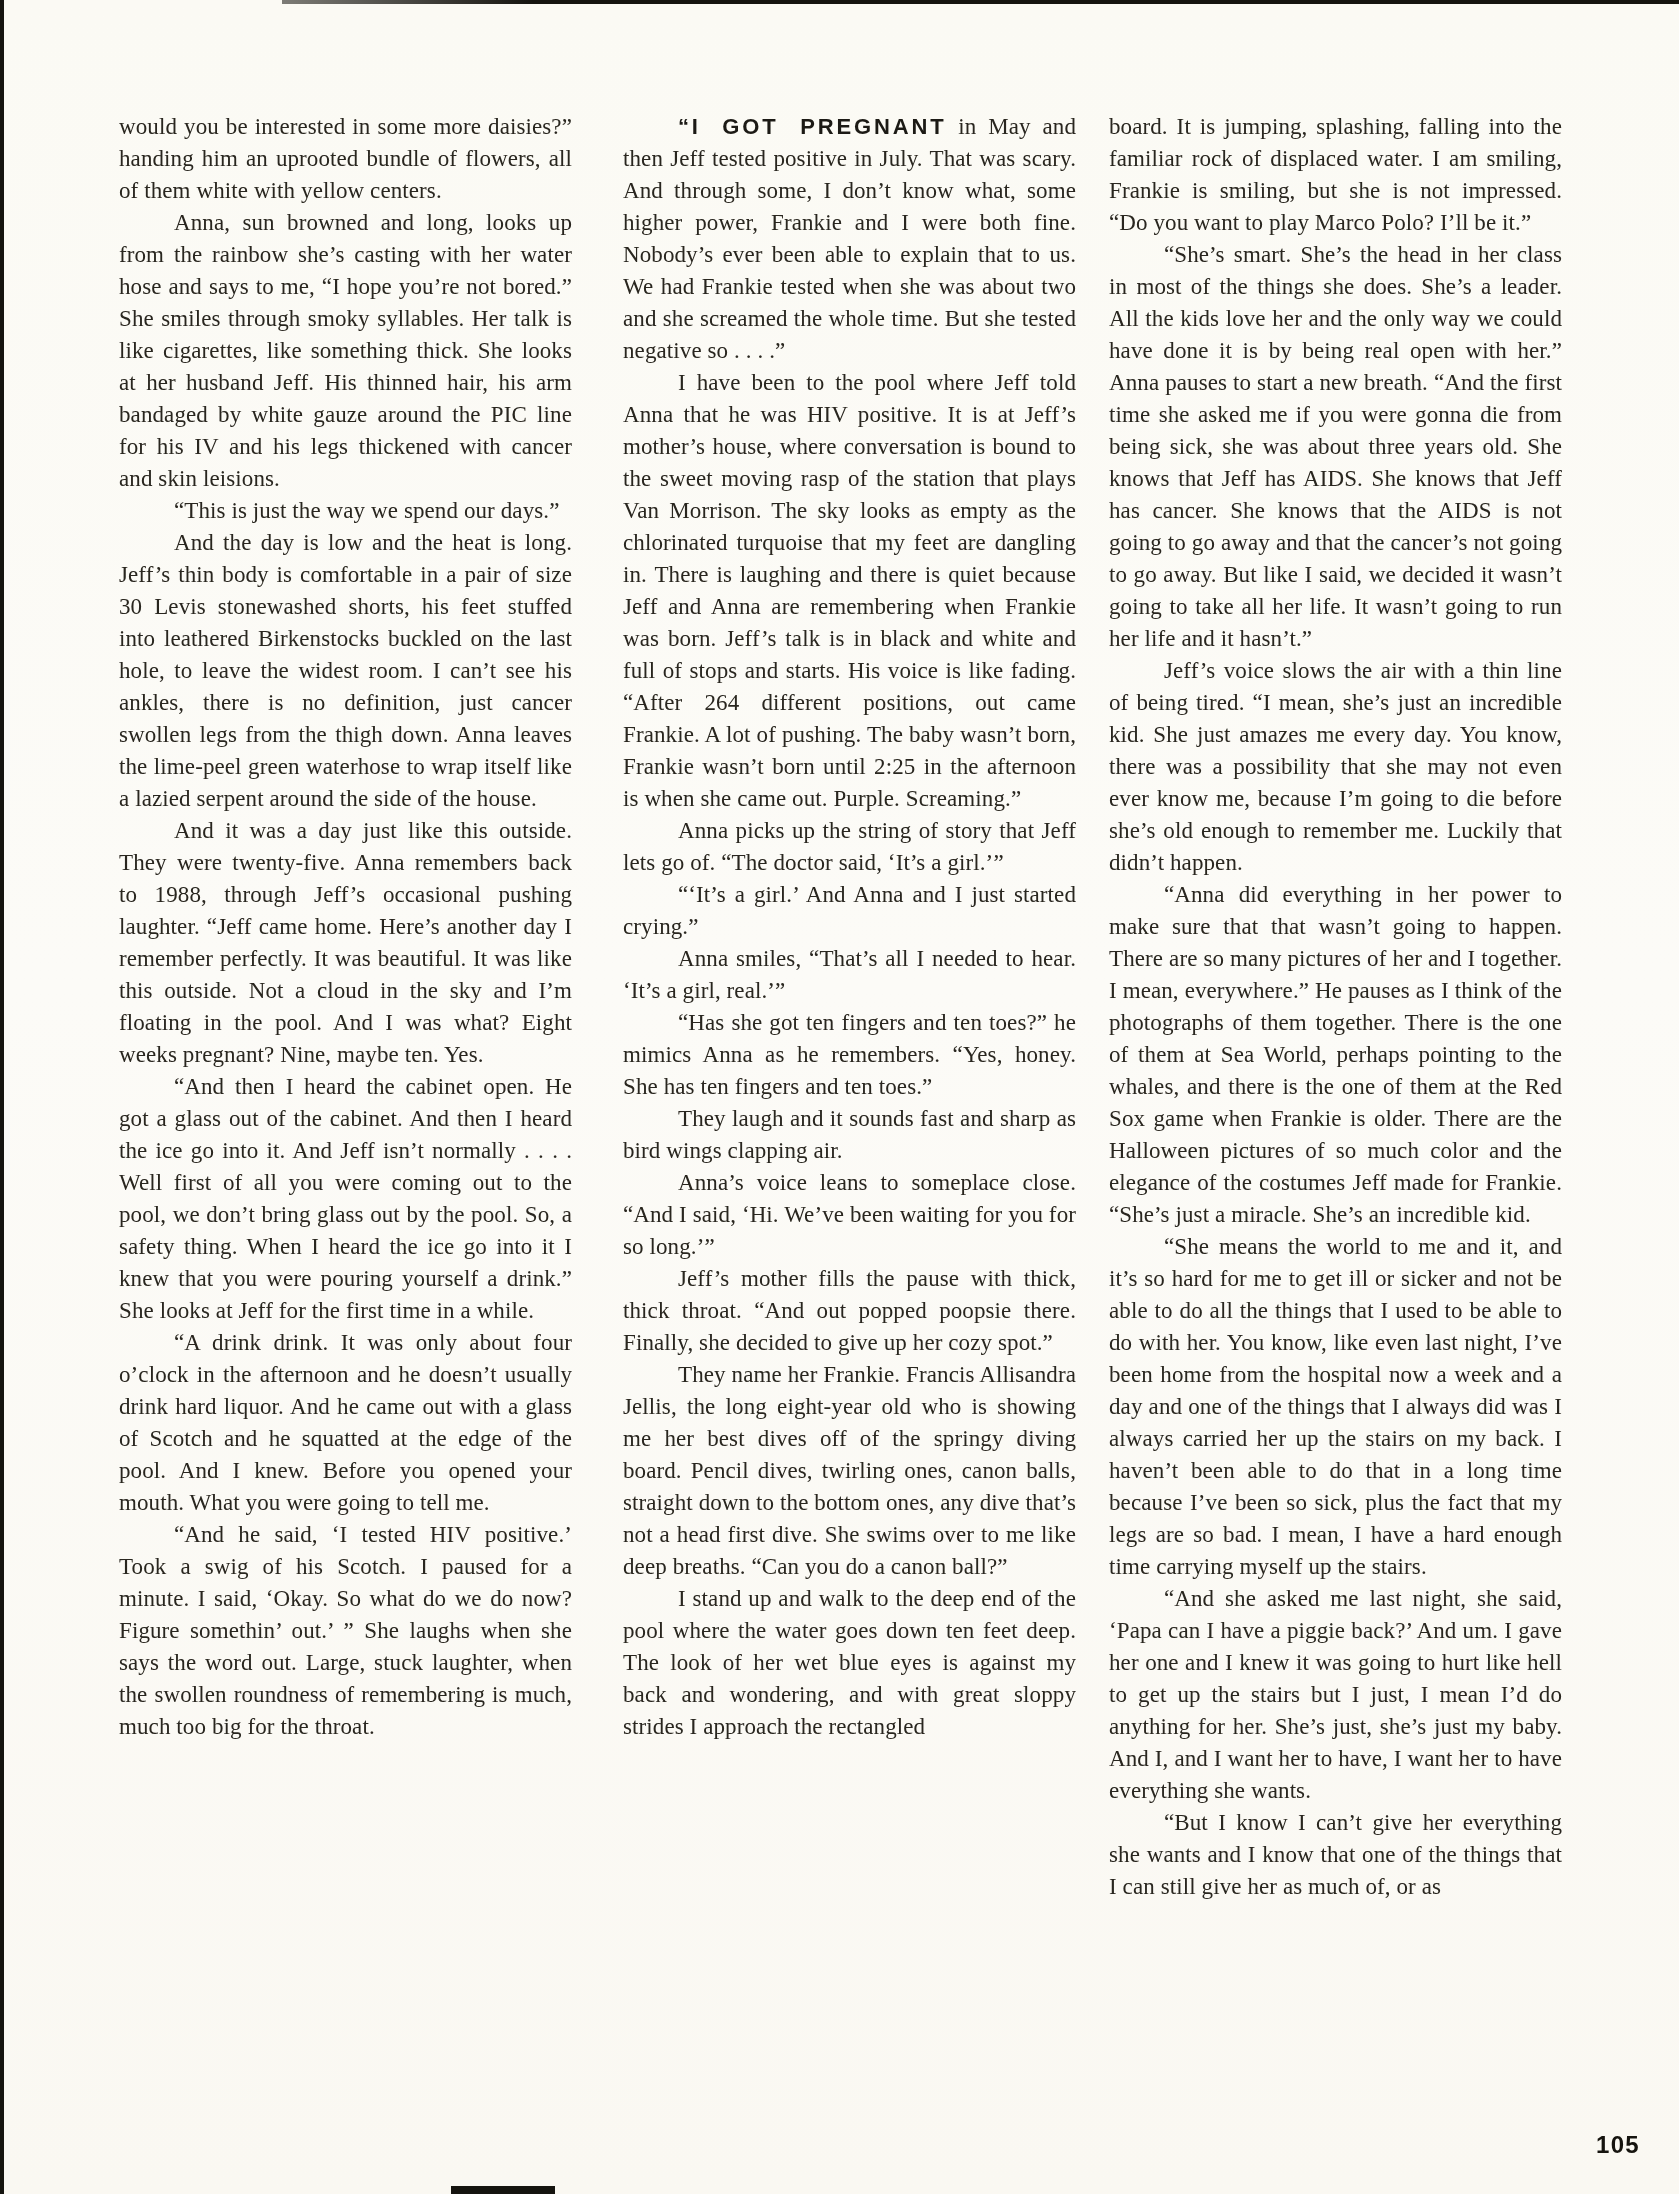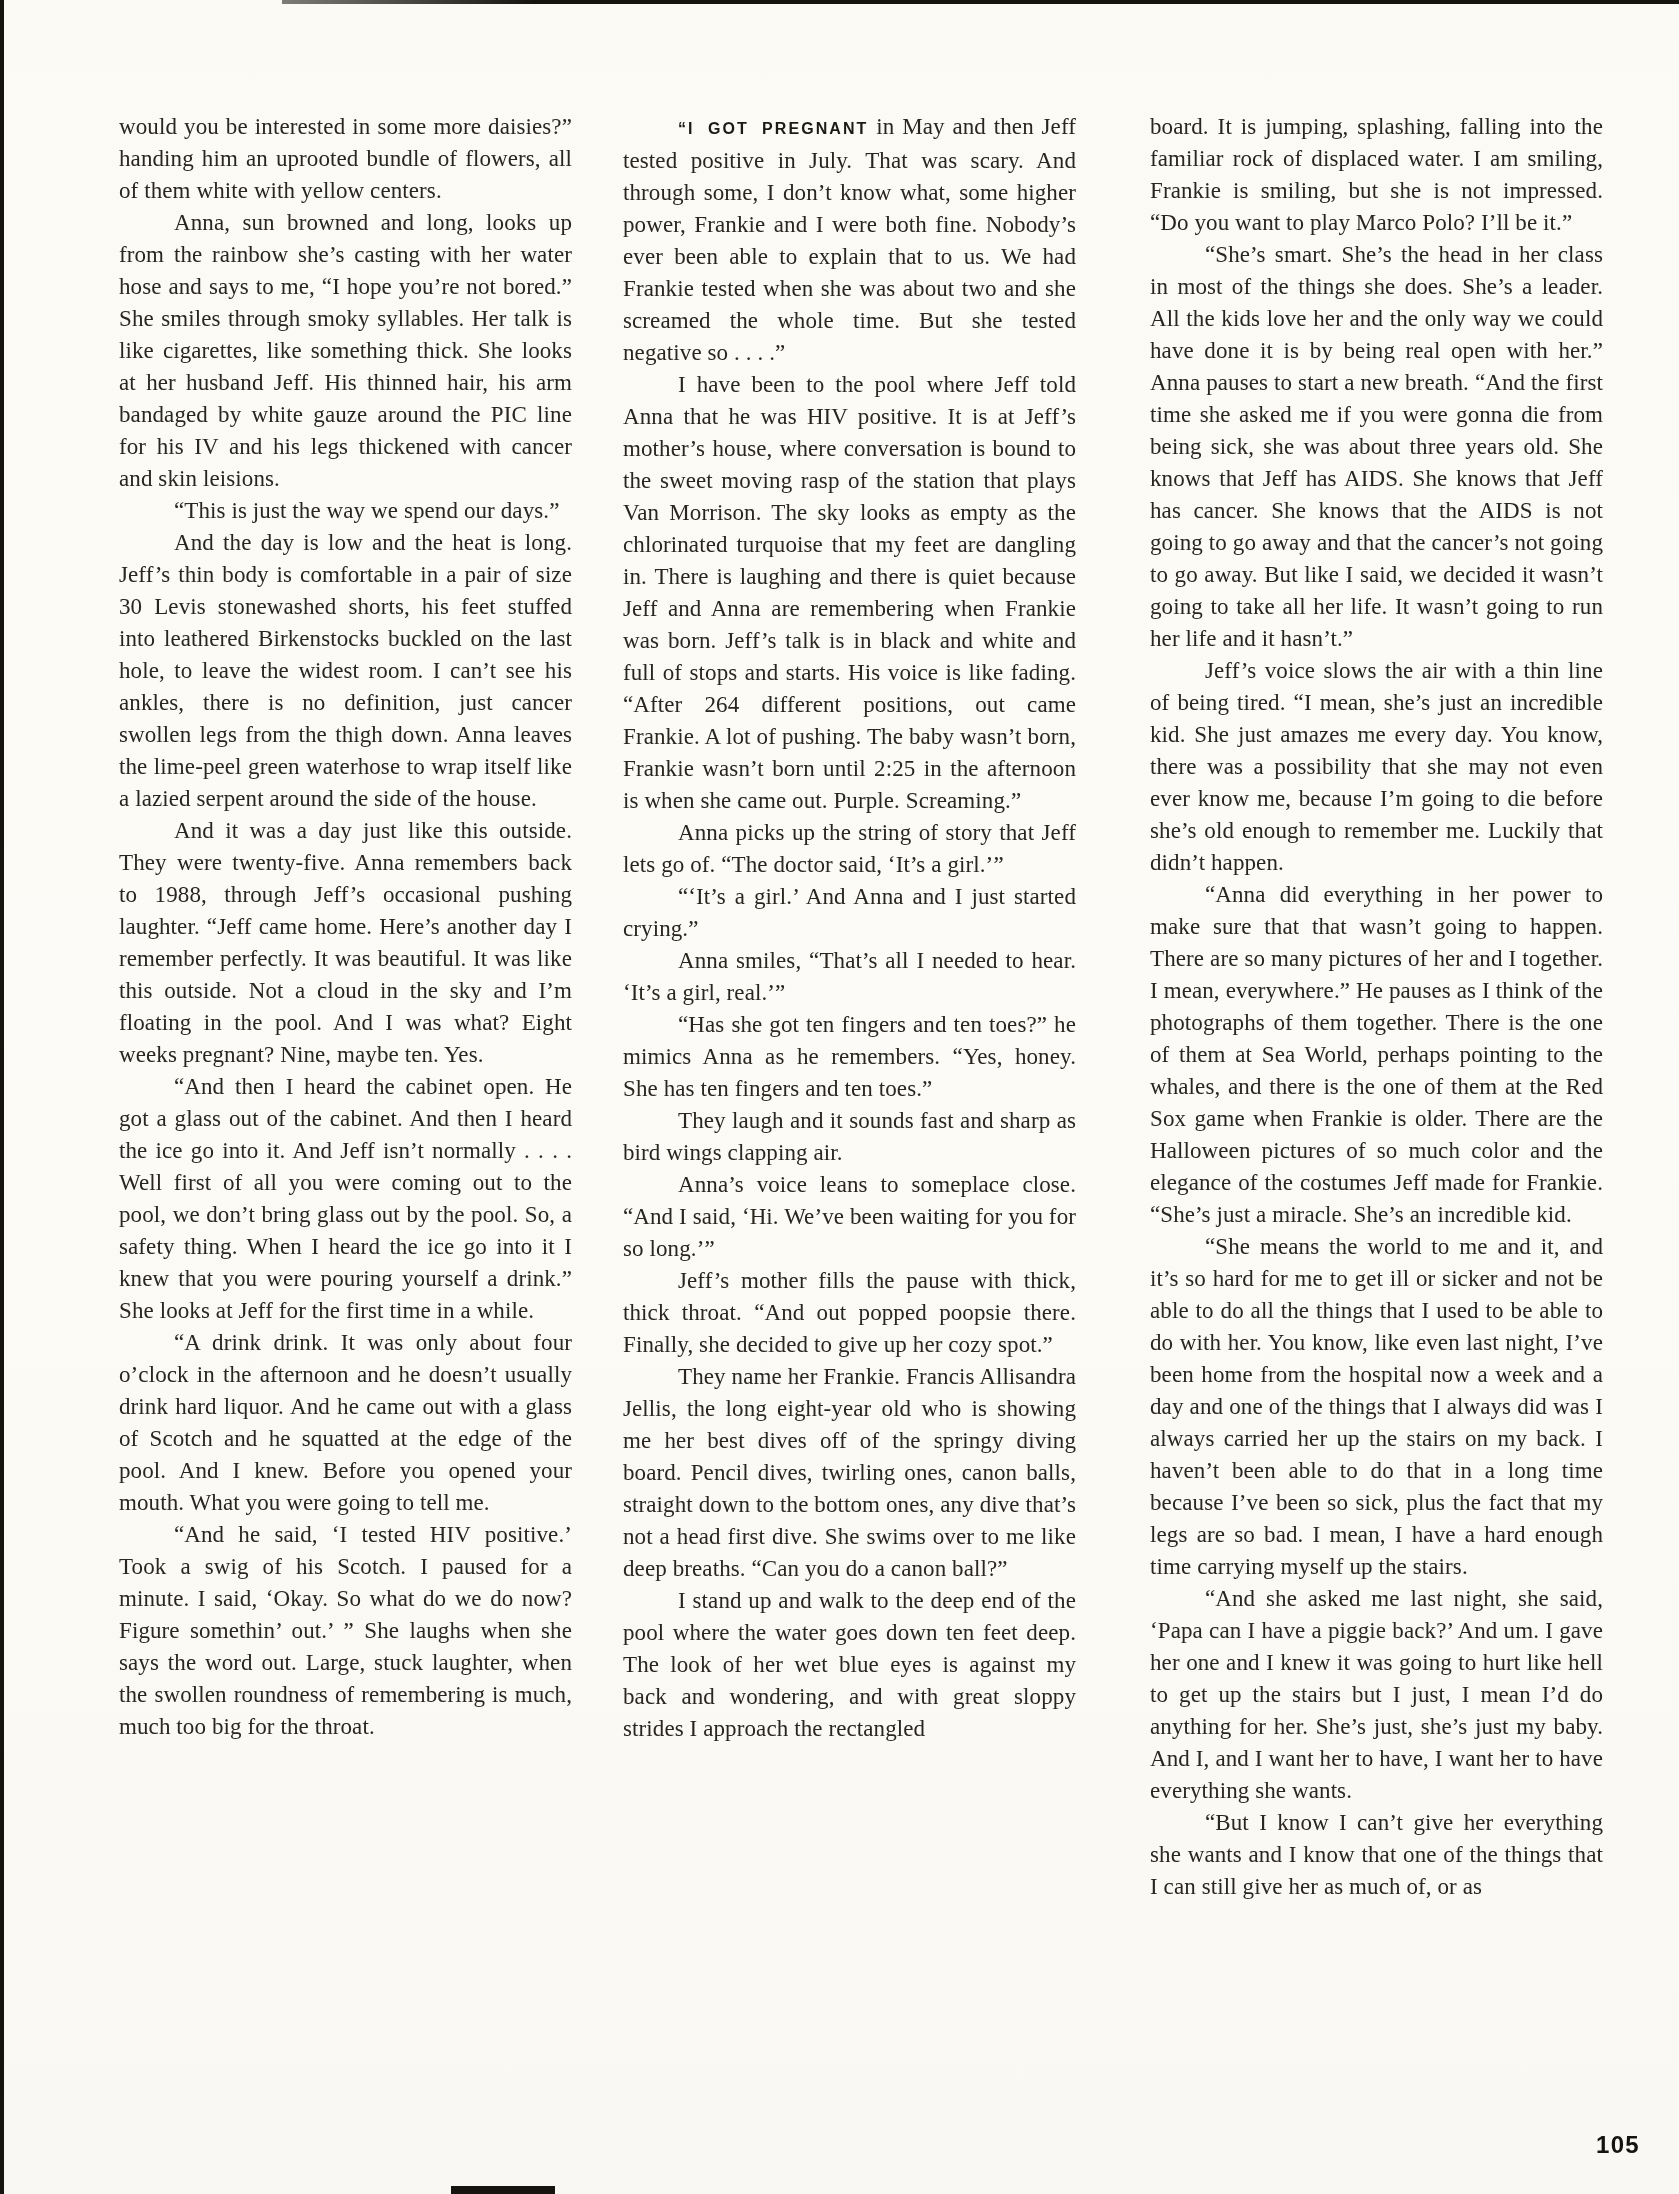--- a/index.html
+++ b/index.html
@@ -22,27 +22,27 @@
     display:flex;align-items:flex-start;
   }
   .col{
     width:453px;flex:0 0 453px;
     font-size:23px;line-height:32px;
     text-align:justify;
     letter-spacing:0.1px;
     hyphens:auto;
   }
   .col-mid{margin-left:51px;}
-  .col-right{margin-left:74px;font-family:Liberation Serif, serif;}
+  .col-right{margin-left:33px;font-family:Liberation Serif, serif;}
   .col p{margin:0;padding:0;}
   .col p.indent{text-indent:55px;}
   .lede{
     font-family:"Liberation Sans", "DejaVu Sans", sans-serif;
     font-weight:700;
-    font-size:16px;
+    font-size:22px;
     letter-spacing:.13em;
     word-spacing:.3em;
     color:#1c1a15;
   }
   .pageno{
     position:absolute;right:39px;bottom:35px;
     font-family:"Liberation Sans", "DejaVu Sans", sans-serif;
     font-weight:700;font-size:24px;letter-spacing:1.3px;
     color:#16140f;
   }

